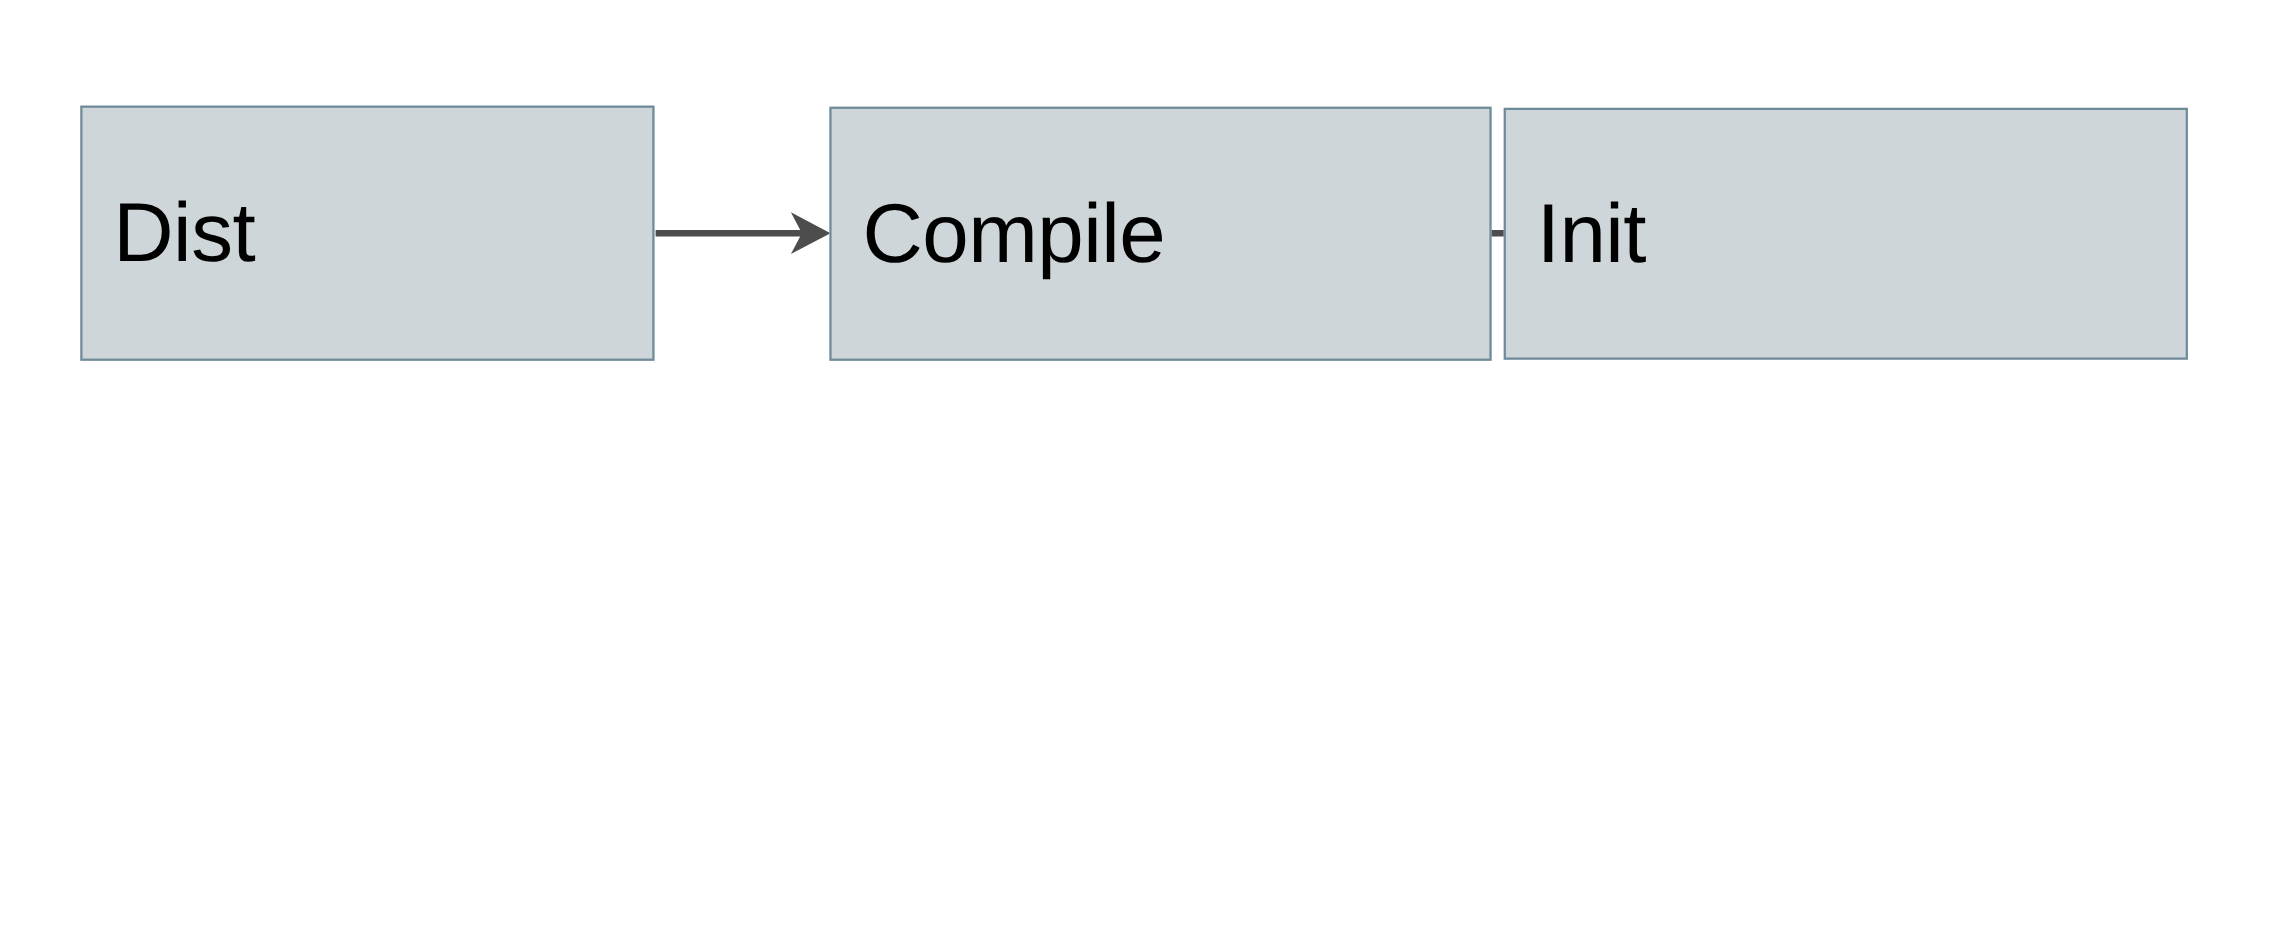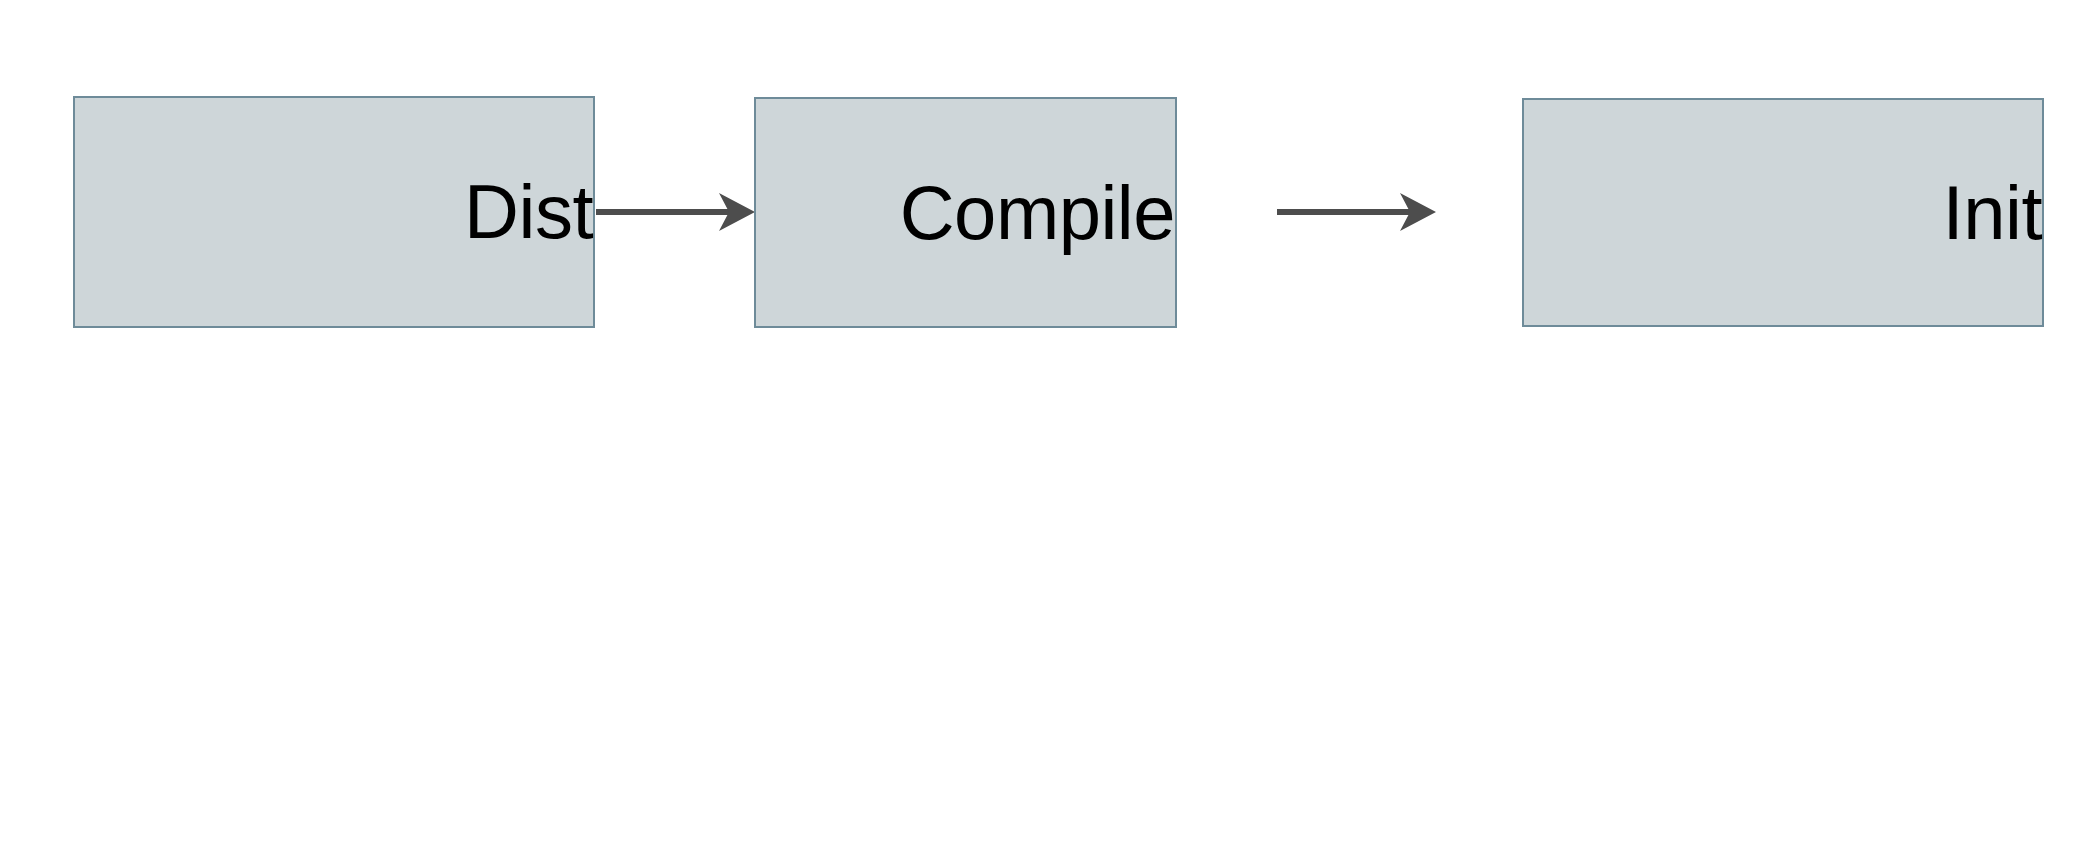--- a/index.html
+++ b/index.html
@@ -26,36 +26,36 @@
     height: 848px;
     pointer-events: none;
   }
   .node {
     position: absolute;
     box-sizing: border-box;
     background: #ced6d9;
     border: 2px solid #6e8b99;
     display: flex;
     align-items: center;
-    justify-content: flex-end;
+    justify-content: flex-start;
     padding-left: 28px;
   }
   .node-label {
     font-family: "Liberation Sans", sans-serif;
     font-size: 76px;
     font-weight: 400;
     line-height: 1;
     color: #000000;
     letter-spacing: -0.5px;
     white-space: nowrap;
     user-select: none;
   }
   #node-dist   { left: 73px;   top: 96px;  width: 522px; height: 232px; }
-  #node-compile{ left: 754px;  top: 97px;  width: 423px; height: 231px; }
-  #node-init   { left: 1522px; top: 98px;  width: 522px; height: 229px; }
+  #node-compile{ left: 754px;  top: 97px;  width: 602px; height: 231px; }
+  #node-init   { left: 1367px; top: 98px;  width: 622px; height: 229px; }
   #node-clean  { left: 754px;  top: 511px; width: 523px; height: 232px; }
 </style>
 </head>
 <body>
 
 <div id="canvas">
 
   <svg id="edge-layer" viewBox="0 0 2078 848" width="2078" height="848" xmlns="http://www.w3.org/2000/svg">
 
     <g>

